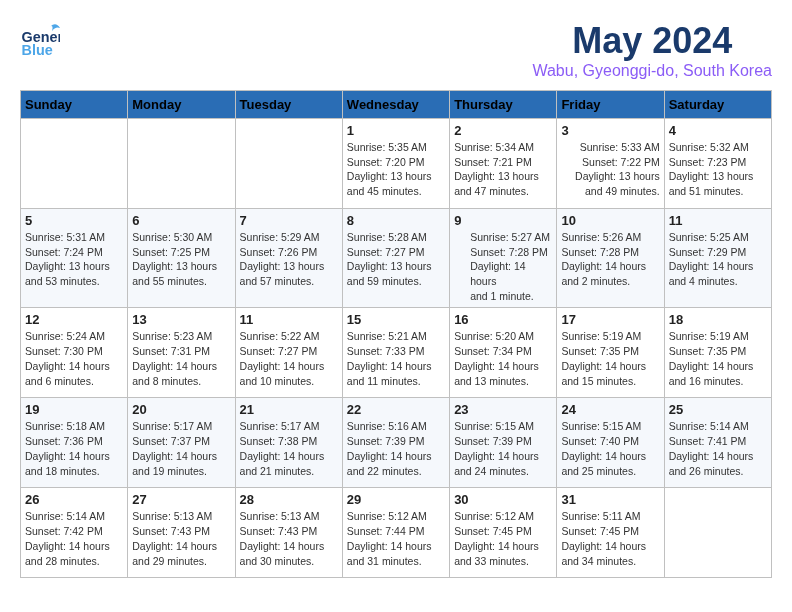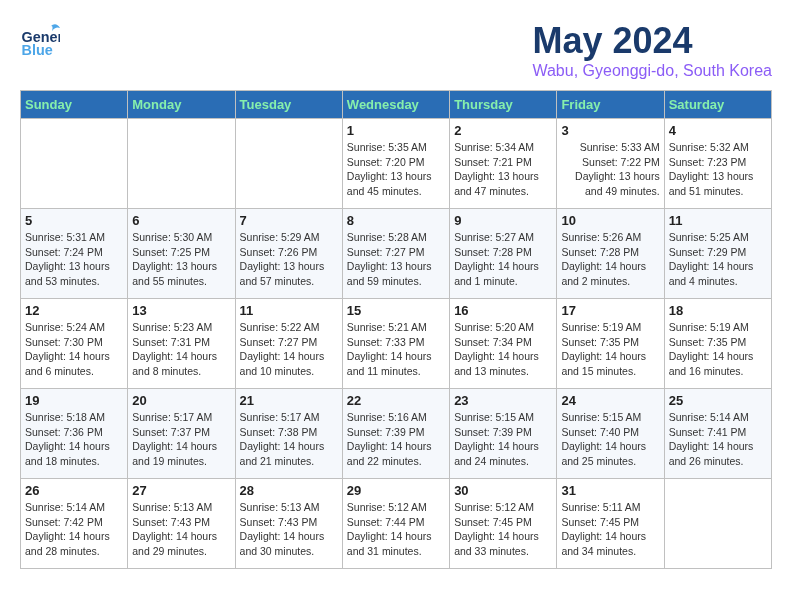--- a/index.html
+++ b/index.html
@@ -10,39 +10,39 @@
       min-height: 612px;
       padding: 20px;
     }
     .header {
       display: flex;
       justify-content: space-between;
       align-items: flex-start;
       margin-bottom: 10px;
     }
     .title-block {
-      text-align: left;
+      text-align: center;
     }
     .month-title {
       font-size: 36px;
       font-weight: bold;
       color: #1a3a6b;
     }
     .location {
       font-size: 16px;
       color: #8b5cf6;
     }
     table {
       width: 100%;
       border-collapse: collapse;
       font-size: 11px;
     }
     thead tr th {
       background-color: #2a6db5;
-      color: #86efac;
+      color: #000000;
       padding: 6px 4px;
       text-align: left;
       font-size: 13px;
       font-weight: bold;
       border: 1px solid #c0c0c0;
     }
     tbody tr td {
       border: 1px solid #c0c0c0;
       vertical-align: top;
       padding: 4px;
@@ -168,21 +168,21 @@
         </td>
         <td>
           <span class="day-number">8</span>
           <div class="day-detail" style="white-space: pre-line;">Sunrise: 5:28 AM
 Sunset: 7:27 PM
 Daylight: 13 hours
 and 59 minutes.</div>
         </td>
         <td>
           <span class="day-number">9</span>
-          <div class="day-detail" style="white-space: pre-line;">Sunrise: 5:27 AM
+          <div class="day-detail" style="white-space: pre-line; margin-left: 16px;">Sunrise: 5:27 AM
 Sunset: 7:28 PM
 Daylight: 14 hours
 and 1 minute.</div>
         </td>
         <td>
           <span class="day-number">10</span>
           <div class="day-detail" style="white-space: pre-line;">Sunrise: 5:26 AM
 Sunset: 7:28 PM
 Daylight: 14 hours
 and 2 minutes.</div>

